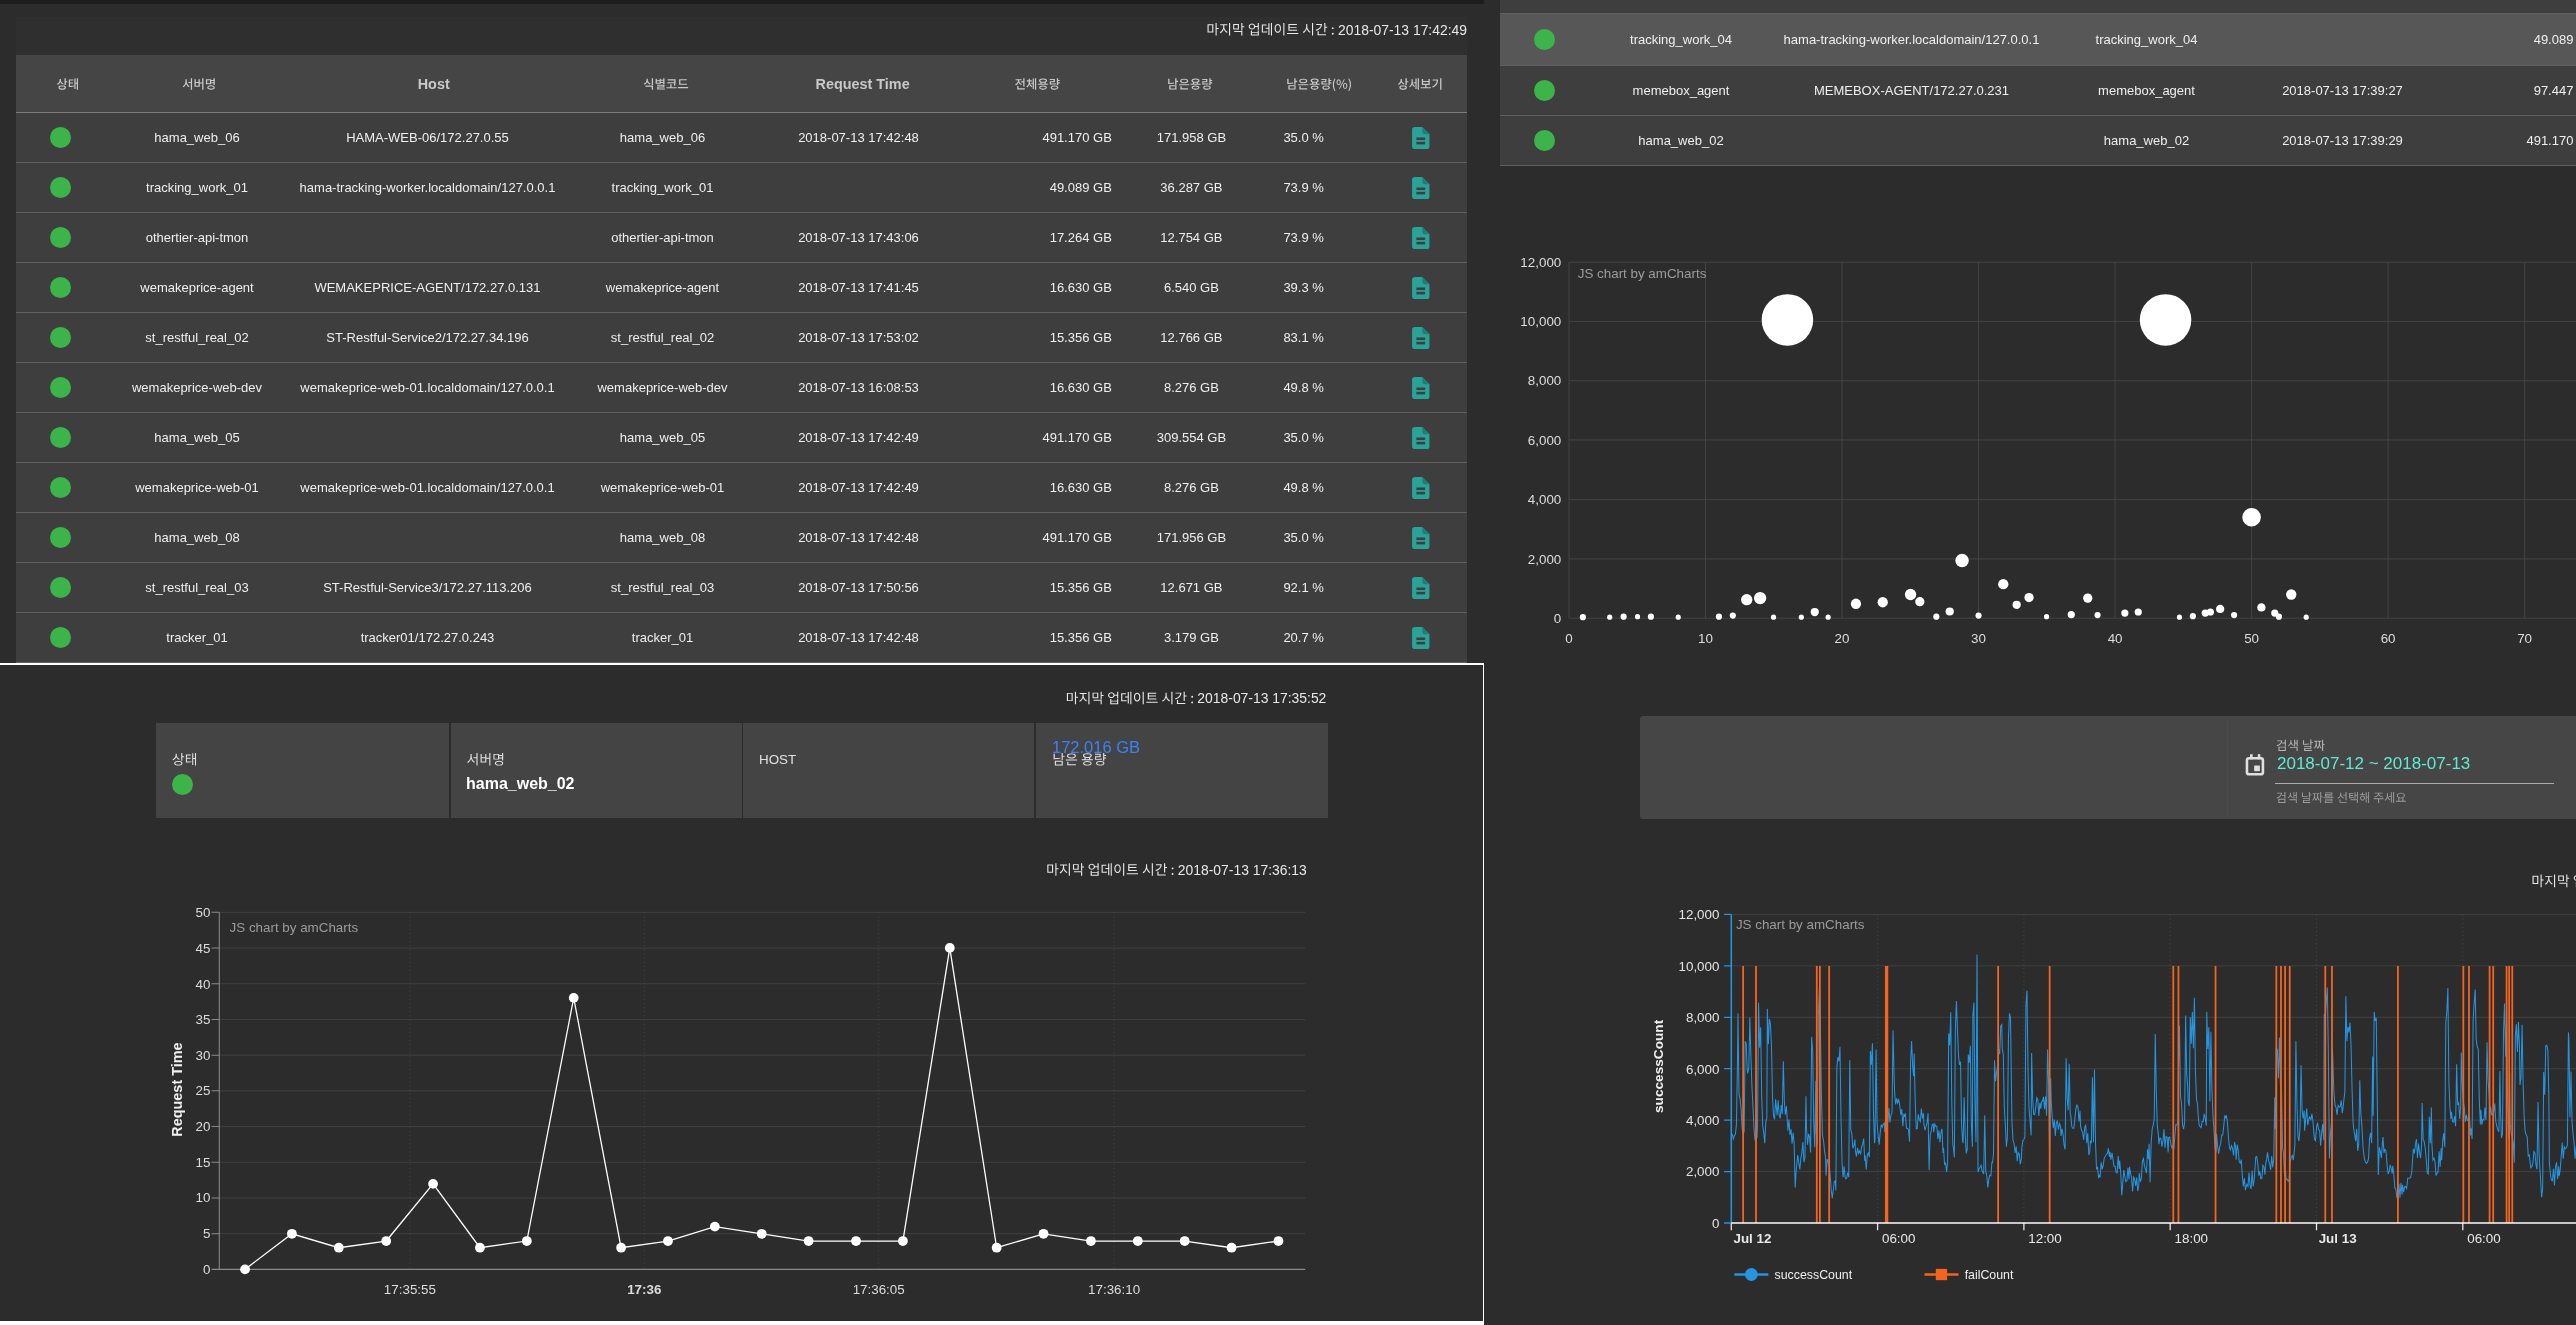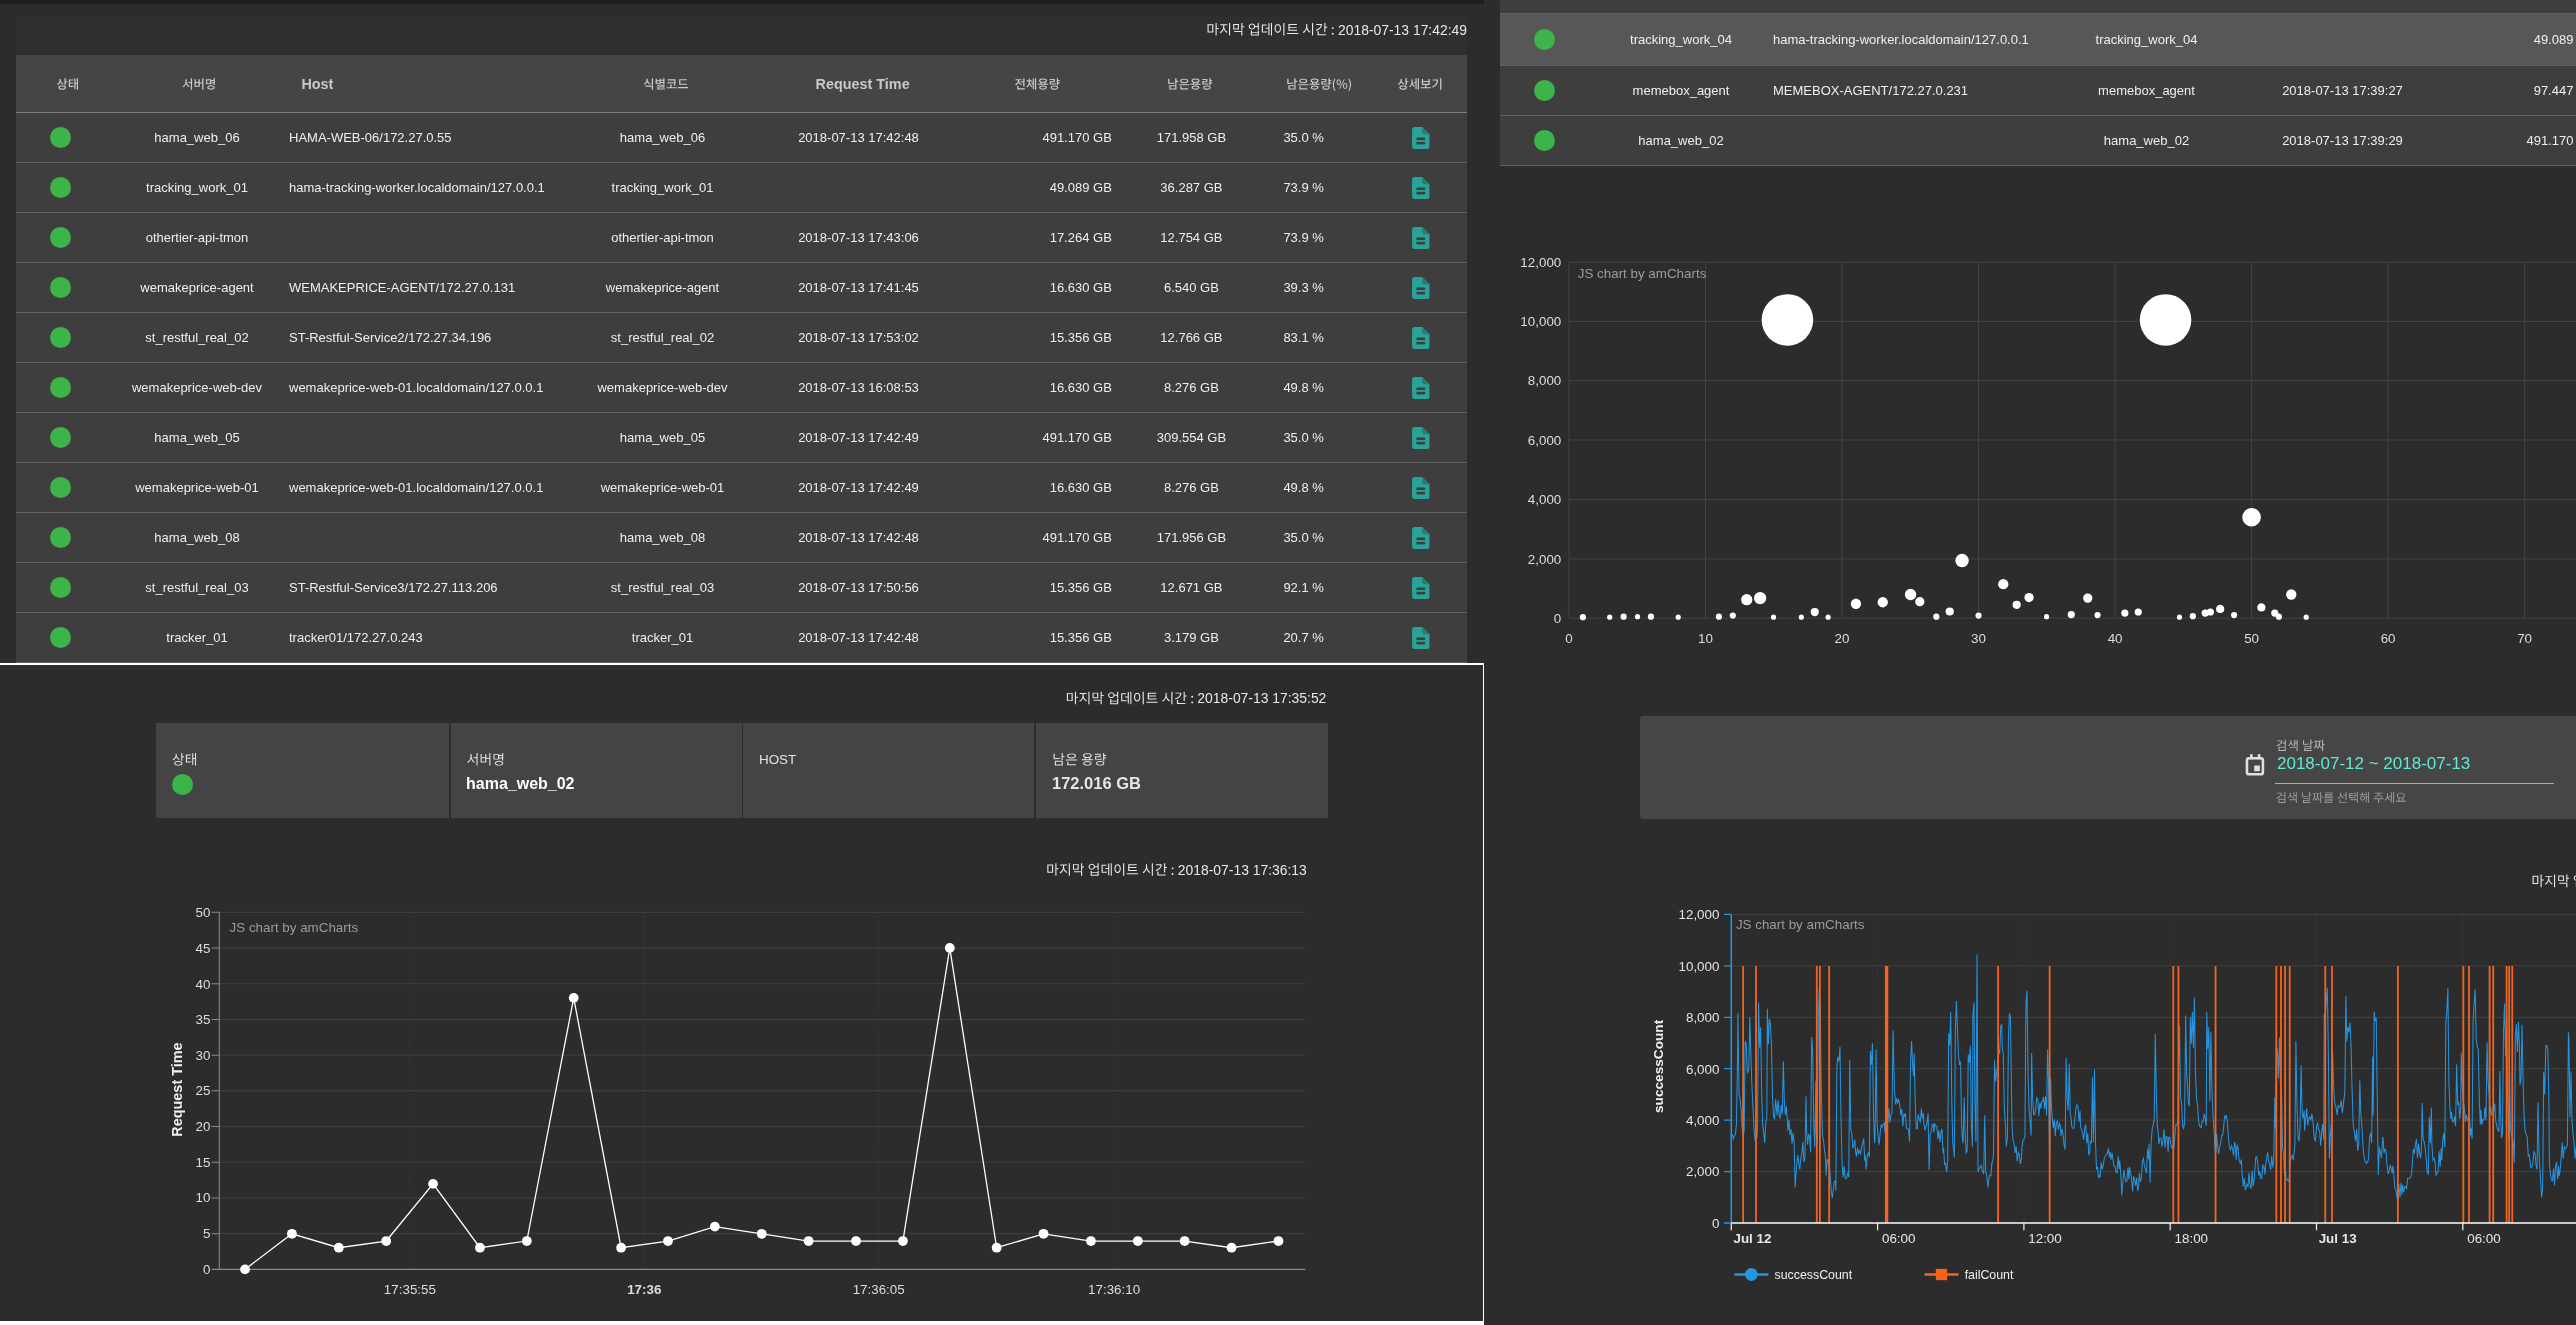--- a/index.html
+++ b/index.html
@@ -1,19 +1,19 @@
 <!DOCTYPE html>
 <html style="font-size:8.2px"><head><meta charset="utf-8"><style>
 *{margin:0;padding:0;box-sizing:border-box}
 body{width:2968px;height:1325px;background:#2c2c2c;font-family:"Liberation Sans",sans-serif;position:relative;overflow:hidden}
 .abs{position:absolute}
 .row{display:flex;align-items:center;height:50px;border-bottom:0.5px solid #606060;background:#3e3e3e;font-size:13px;color:#efefef}
 .c1{width:89px;display:flex;justify-content:center}
 .c2{width:184px;text-align:center}
-.c3{width:277px;}
+.c3{width:277px;text-align:center}
 .c4{width:193px;text-align:center}
 .c5{width:199px;text-align:center}
 .c6{width:160px;text-align:right;padding-right:6.2px}
 .c7{width:153px;text-align:center;padding-right:6.2px}
 .c8{width:115px;text-align:left;padding-left:12.4px}
 .c9{width:81px;display:flex;justify-content:center;padding-right:11.3px}
 .dot{width:21px;height:21px;border-radius:50%;background:#3cb44a}
 svg.ic{width:17.5px;height:22px}
 </style></head><body>
 <svg width="0" height="0" style="position:absolute">
@@ -277,21 +277,21 @@
 <div class="abs" style="left:0;top:663px;width:1484px;height:1.5px;background:#fff"></div>
 <div class="abs" style="left:1483px;top:663px;width:1px;height:663px;background:#fff"></div>
 <div class="abs" style="left:0;top:1321px;width:1484px;height:3.6px;background:#fff"></div>
 <div class="abs" style="left:156px;top:723px;width:293px;height:95px;background:#444444"></div>
 <div class="abs" style="left:451px;top:723px;width:291px;height:95px;background:#444444"></div>
 <div class="abs" style="left:743px;top:723px;width:291px;height:95px;background:#444444"></div>
 <div class="abs" style="left:1036px;top:723px;width:292px;height:95px;background:#444444"></div>
 <div class="abs dot" style="left:172px;top:774px"></div>
 <div class="abs" style="left:759px;top:752px;font-size:13.4px;color:#e2e2e2">HOST</div>
 <div class="abs" style="left:466px;top:775px;font-size:16px;font-weight:bold;color:#fff">hama_web_02</div>
-<div class="abs" style="left:1052px;top:774px;font-size:16.5px;font-weight:bold;color:#e5e5e5">172.016 GB</div>
+<div class="abs" style="left:1052px;top:738px;font-size:16.5px;font-weight:normal;color:#3b82f6">172.016 GB</div>
 <div class="abs" style="left:1640px;top:716px;width:1232px;height:103px;background:#464646;border-radius:3.1px"></div>
 <div class="abs" style="left:2227px;top:718px;width:1px;height:99px;background:#4a4a4a"></div>
 <div class="abs" style="left:2277px;top:754px;font-size:17px;color:#5eead4">2018-07-12 ~ 2018-07-13</div>
 <div class="abs" style="left:2275px;top:783px;width:279px;height:1px;background:#ababab"></div>
 <svg class="abs" style="left:0;top:0" width="2968" height="1325" viewBox="0 0 5760 2572">
     <g font-family="Liberation Sans,sans-serif">
       <text x="2847" y="67" font-size="27" fill="#e8e8e8" text-anchor="end">2018-07-13 17:42:49</text>
       <path fill="#e8e8e8" d="M2343.3 47.1H2354.6V62.9H2343.3ZM2352.4 48.9H2345.5V61.1H2352.4ZM2358.9 44.7H2361.1V69.1H2358.9ZM2360.6 54.4H2365.1V56.3H2360.6Z M2373.7 48.2H2375.5V52.1Q2375.5 54.1 2375 55.9Q2374.4 57.8 2373.5 59.5Q2372.5 61.1 2371.2 62.4Q2370 63.7 2368.5 64.4L2367.2 62.6Q2368.5 62 2369.7 60.9Q2370.9 59.8 2371.8 58.3Q2372.7 56.9 2373.2 55.3Q2373.7 53.7 2373.7 52.1ZM2374.1 48.2H2375.9V52.1Q2375.9 53.7 2376.4 55.2Q2376.9 56.7 2377.9 58Q2378.8 59.4 2379.9 60.4Q2381.1 61.4 2382.5 62L2381.2 63.8Q2379.7 63.1 2378.4 61.9Q2377.1 60.7 2376.2 59.2Q2375.2 57.6 2374.7 55.8Q2374.1 54 2374.1 52.1ZM2368 47.2H2381.7V49.1H2368ZM2385 44.7H2387.2V69.1H2385Z M2393.1 46.5H2404.3V57.3H2393.1ZM2402.1 48.3H2395.2V55.5H2402.1ZM2408.8 44.7H2411V59.2H2408.8ZM2410.4 51H2414.6V52.9H2410.4ZM2395.1 60.4H2411V69.1H2408.8V62.3H2395.1Z M2435.2 50.5H2441.8V52.3H2435.2ZM2429.6 45.8Q2431.4 45.8 2432.8 46.5Q2434.3 47.2 2435.1 48.5Q2435.9 49.8 2435.9 51.5Q2435.9 53.1 2435.1 54.4Q2434.3 55.7 2432.8 56.4Q2431.4 57.1 2429.6 57.1Q2427.8 57.1 2426.4 56.4Q2424.9 55.7 2424.1 54.4Q2423.3 53.1 2423.3 51.5Q2423.3 49.8 2424.1 48.5Q2424.9 47.2 2426.4 46.5Q2427.8 45.8 2429.6 45.8ZM2429.6 47.7Q2428.4 47.7 2427.5 48.2Q2426.5 48.6 2426 49.5Q2425.5 50.3 2425.5 51.5Q2425.5 52.6 2426 53.4Q2426.5 54.3 2427.5 54.7Q2428.4 55.2 2429.6 55.2Q2430.8 55.2 2431.7 54.7Q2432.7 54.3 2433.2 53.4Q2433.7 52.6 2433.7 51.5Q2433.7 50.3 2433.2 49.5Q2432.7 48.6 2431.7 48.2Q2430.8 47.7 2429.6 47.7ZM2440.8 44.7H2443V57.8H2440.8ZM2427.4 59H2429.6V62.1H2440.8V59H2443V68.8H2427.4ZM2429.6 63.8V67H2440.8V63.8Z M2466.4 44.7H2468.5V69.1H2466.4ZM2456.2 54H2462.4V55.8H2456.2ZM2461.4 45.2H2463.6V67.8H2461.4ZM2448.7 61.4H2450.3Q2452.2 61.4 2453.6 61.3Q2455.1 61.3 2456.4 61.1Q2457.7 60.9 2459.1 60.7L2459.3 62.5Q2457.9 62.8 2456.6 63Q2455.2 63.1 2453.7 63.2Q2452.2 63.2 2450.3 63.2H2448.7ZM2448.7 47.7H2457.9V49.5H2450.9V62.1H2448.7Z M2490.4 44.7H2492.6V69.1H2490.4ZM2479.7 46.6Q2481.5 46.6 2482.9 47.6Q2484.3 48.6 2485.1 50.6Q2485.9 52.5 2485.9 55.1Q2485.9 57.7 2485.1 59.6Q2484.3 61.5 2482.9 62.5Q2481.5 63.6 2479.7 63.6Q2477.9 63.6 2476.5 62.5Q2475.1 61.5 2474.3 59.6Q2473.5 57.7 2473.5 55.1Q2473.5 52.5 2474.3 50.6Q2475.1 48.6 2476.5 47.6Q2477.9 46.6 2479.7 46.6ZM2479.7 48.6Q2478.5 48.6 2477.6 49.4Q2476.7 50.2 2476.2 51.6Q2475.7 53.1 2475.7 55.1Q2475.7 57 2476.2 58.5Q2476.7 60 2477.6 60.8Q2478.5 61.6 2479.7 61.6Q2480.9 61.6 2481.8 60.8Q2482.7 60 2483.2 58.5Q2483.8 57 2483.8 55.1Q2483.8 53.1 2483.2 51.6Q2482.7 50.2 2481.8 49.4Q2480.9 48.6 2479.7 48.6Z M2500.3 57.8H2517.1V59.7H2500.3ZM2497.5 64.1H2519.6V66H2497.5ZM2500.3 46.8H2516.8V48.6H2502.6V58.4H2500.3ZM2501.9 52.2H2516.3V54H2501.9Z M2534.8 46.8H2536.6V51.2Q2536.6 53.3 2536.1 55.2Q2535.6 57.2 2534.6 58.9Q2533.7 60.6 2532.4 62Q2531.1 63.3 2529.6 64L2528.2 62.2Q2529.6 61.5 2530.8 60.4Q2532 59.2 2532.9 57.8Q2533.8 56.3 2534.3 54.6Q2534.8 52.9 2534.8 51.2ZM2535.2 46.8H2537V51.2Q2537 52.8 2537.5 54.5Q2538 56.1 2538.9 57.5Q2539.8 59 2541 60Q2542.2 61.1 2543.5 61.8L2542.2 63.6Q2540.7 62.8 2539.4 61.6Q2538.2 60.3 2537.2 58.7Q2536.2 57 2535.7 55.1Q2535.2 53.2 2535.2 51.2ZM2546.1 44.7H2548.3V69.1H2546.1Z M2569.9 44.7H2572.1V62.5H2569.9ZM2571.4 52.1H2575.7V54H2571.4ZM2563.2 46.6H2565.6Q2565.6 49.7 2564.2 52.3Q2562.8 54.9 2560.2 56.7Q2557.7 58.6 2554.2 59.7L2553.2 57.9Q2556.3 57 2558.5 55.4Q2560.8 53.9 2562 51.9Q2563.2 49.9 2563.2 47.5ZM2554.2 46.6H2564.4V48.4H2554.2ZM2556.9 66.7H2573.2V68.6H2556.9ZM2556.9 60.7H2559.2V67.5H2556.9Z M2586.5 56.5Q2585.7 56.5 2585.2 55.9Q2584.7 55.4 2584.7 54.6Q2584.7 53.7 2585.2 53.2Q2585.7 52.7 2586.5 52.7Q2587.2 52.7 2587.8 53.2Q2588.3 53.7 2588.3 54.6Q2588.3 55.4 2587.8 55.9Q2587.2 56.5 2586.5 56.5ZM2586.5 67.4Q2585.7 67.4 2585.2 66.8Q2584.7 66.3 2584.7 65.5Q2584.7 64.6 2585.2 64.1Q2585.7 63.6 2586.5 63.6Q2587.2 63.6 2587.8 64.1Q2588.3 64.6 2588.3 65.5Q2588.3 66.3 2587.8 66.8Q2587.2 67.4 2586.5 67.4Z"></path>
       <text x="5693" y="455" font-size="27" fill="#e8e8e8" text-anchor="end">2018-07-13 17:39:29</text>
       <path fill="#e8e8e8" d="M5189.3 435.1H5200.6V450.9H5189.3ZM5198.4 436.9H5191.5V449.1H5198.4ZM5204.9 432.7H5207.1V457.1H5204.9ZM5206.6 442.4H5211.1V444.3H5206.6Z M5219.7 436.2H5221.5V440.1Q5221.5 442.1 5221 443.9Q5220.4 445.8 5219.5 447.5Q5218.5 449.1 5217.2 450.4Q5216 451.7 5214.5 452.4L5213.2 450.6Q5214.5 450 5215.7 448.9Q5216.9 447.8 5217.8 446.3Q5218.7 444.9 5219.2 443.3Q5219.7 441.7 5219.7 440.1ZM5220.1 436.2H5221.9V440.1Q5221.9 441.7 5222.4 443.2Q5222.9 444.7 5223.9 446Q5224.8 447.4 5225.9 448.4Q5227.1 449.4 5228.5 450L5227.2 451.8Q5225.7 451.1 5224.4 449.9Q5223.1 448.7 5222.2 447.2Q5221.2 445.6 5220.7 443.8Q5220.1 442 5220.1 440.1ZM5214 435.2H5227.7V437.1H5214ZM5231 432.7H5233.2V457.1H5231Z M5239.1 434.5H5250.3V445.3H5239.1ZM5248.1 436.3H5241.2V443.5H5248.1ZM5254.8 432.7H5257V447.2H5254.8ZM5256.4 439H5260.6V440.9H5256.4ZM5241.1 448.4H5257V457.1H5254.8V450.3H5241.1Z M5281.2 438.5H5287.8V440.3H5281.2ZM5275.6 433.8Q5277.4 433.8 5278.8 434.5Q5280.3 435.2 5281.1 436.5Q5281.9 437.8 5281.9 439.5Q5281.9 441.1 5281.1 442.4Q5280.3 443.7 5278.8 444.4Q5277.4 445.1 5275.6 445.1Q5273.8 445.1 5272.4 444.4Q5270.9 443.7 5270.1 442.4Q5269.3 441.1 5269.3 439.5Q5269.3 437.8 5270.1 436.5Q5270.9 435.2 5272.4 434.5Q5273.8 433.8 5275.6 433.8ZM5275.6 435.7Q5274.4 435.7 5273.5 436.2Q5272.5 436.6 5272 437.5Q5271.5 438.3 5271.5 439.5Q5271.5 440.6 5272 441.4Q5272.5 442.3 5273.5 442.7Q5274.4 443.2 5275.6 443.2Q5276.8 443.2 5277.7 442.7Q5278.7 442.3 5279.2 441.4Q5279.7 440.6 5279.7 439.5Q5279.7 438.3 5279.2 437.5Q5278.7 436.6 5277.7 436.2Q5276.8 435.7 5275.6 435.7ZM5286.8 432.7H5289V445.8H5286.8ZM5273.4 447H5275.6V450.1H5286.8V447H5289V456.8H5273.4ZM5275.6 451.8V455H5286.8V451.8Z M5312.4 432.7H5314.5V457.1H5312.4ZM5302.2 442H5308.4V443.8H5302.2ZM5307.4 433.2H5309.6V455.8H5307.4ZM5294.7 449.4H5296.3Q5298.2 449.4 5299.6 449.3Q5301.1 449.3 5302.4 449.1Q5303.7 448.9 5305.1 448.7L5305.3 450.5Q5303.9 450.8 5302.6 451Q5301.2 451.1 5299.7 451.2Q5298.2 451.2 5296.3 451.2H5294.7ZM5294.7 435.7H5303.9V437.5H5296.9V450.1H5294.7Z M5336.4 432.7H5338.6V457.1H5336.4ZM5325.7 434.6Q5327.5 434.6 5328.9 435.6Q5330.3 436.6 5331.1 438.6Q5331.9 440.5 5331.9 443.1Q5331.9 445.7 5331.1 447.6Q5330.3 449.5 5328.9 450.5Q5327.5 451.6 5325.7 451.6Q5323.9 451.6 5322.5 450.5Q5321.1 449.5 5320.3 447.6Q5319.5 445.7 5319.5 443.1Q5319.5 440.5 5320.3 438.6Q5321.1 436.6 5322.5 435.6Q5323.9 434.6 5325.7 434.6ZM5325.7 436.6Q5324.5 436.6 5323.6 437.4Q5322.7 438.2 5322.2 439.6Q5321.7 441.1 5321.7 443.1Q5321.7 445 5322.2 446.5Q5322.7 448 5323.6 448.8Q5324.5 449.6 5325.7 449.6Q5326.9 449.6 5327.8 448.8Q5328.7 448 5329.2 446.5Q5329.8 445 5329.8 443.1Q5329.8 441.1 5329.2 439.6Q5328.7 438.2 5327.8 437.4Q5326.9 436.6 5325.7 436.6Z M5346.3 445.8H5363.1V447.7H5346.3ZM5343.5 452.1H5365.6V454H5343.5ZM5346.3 434.8H5362.8V436.6H5348.6V446.4H5346.3ZM5347.9 440.2H5362.3V442H5347.9Z M5380.8 434.8H5382.6V439.2Q5382.6 441.3 5382.1 443.2Q5381.6 445.2 5380.6 446.9Q5379.7 448.6 5378.4 450Q5377.1 451.3 5375.6 452L5374.2 450.2Q5375.6 449.5 5376.8 448.4Q5378 447.2 5378.9 445.8Q5379.8 444.3 5380.3 442.6Q5380.8 440.9 5380.8 439.2ZM5381.2 434.8H5383V439.2Q5383 440.8 5383.5 442.5Q5384 444.1 5384.9 445.5Q5385.8 447 5387 448Q5388.2 449.1 5389.5 449.8L5388.2 451.6Q5386.7 450.8 5385.4 449.6Q5384.2 448.3 5383.2 446.7Q5382.2 445 5381.7 443.1Q5381.2 441.2 5381.2 439.2ZM5392.1 432.7H5394.3V457.1H5392.1Z M5415.9 432.7H5418.1V450.5H5415.9ZM5417.4 440.1H5421.7V442H5417.4ZM5409.2 434.6H5411.6Q5411.6 437.7 5410.2 440.3Q5408.8 442.9 5406.2 444.7Q5403.7 446.6 5400.2 447.7L5399.2 445.9Q5402.3 445 5404.5 443.4Q5406.8 441.9 5408 439.9Q5409.2 437.9 5409.2 435.5ZM5400.2 434.6H5410.4V436.4H5400.2ZM5402.9 454.7H5419.2V456.6H5402.9ZM5402.9 448.7H5405.2V455.5H5402.9Z M5432.5 444.5Q5431.7 444.5 5431.2 443.9Q5430.7 443.4 5430.7 442.6Q5430.7 441.7 5431.2 441.2Q5431.7 440.7 5432.5 440.7Q5433.2 440.7 5433.8 441.2Q5434.3 441.7 5434.3 442.6Q5434.3 443.4 5433.8 443.9Q5433.2 444.5 5432.5 444.5ZM5432.5 455.4Q5431.7 455.4 5431.2 454.8Q5430.7 454.3 5430.7 453.5Q5430.7 452.6 5431.2 452.1Q5431.7 451.6 5432.5 451.6Q5433.2 451.6 5433.8 452.1Q5434.3 452.6 5434.3 453.5Q5434.3 454.3 5433.8 454.8Q5433.2 455.4 5432.5 455.4Z"></path>

